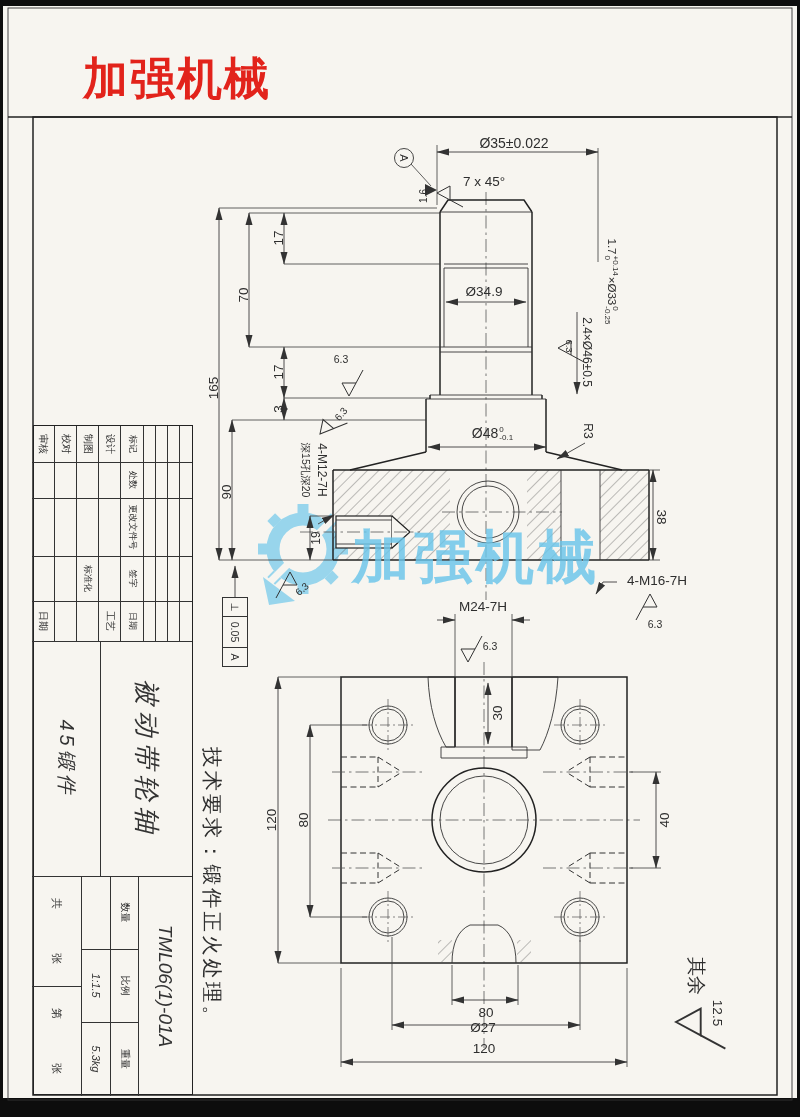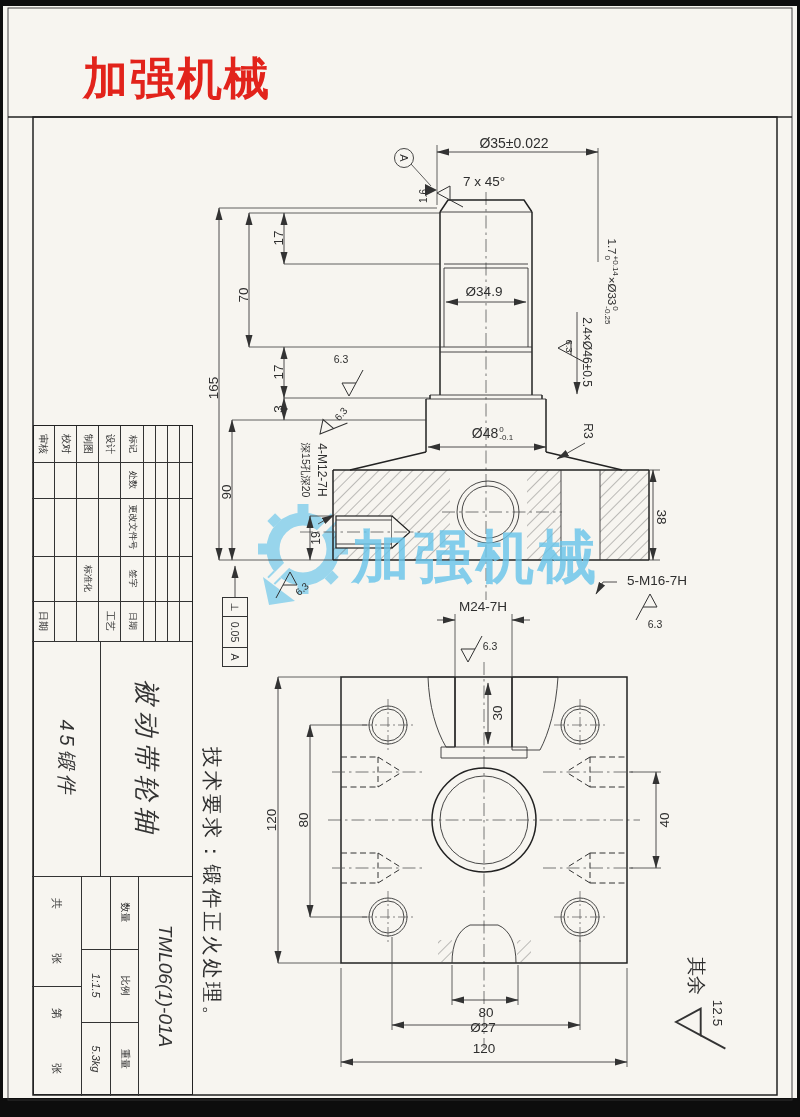--- a/index.html
+++ b/index.html
@@ -287,21 +287,21 @@
         <span>0</span>
         <span>-0.1</span>
       </span></span>
 <span class="t vr" style="left:588px;top:431px;font-size:12px;">R3</span>
 <span class="t vr" style="left:322px;top:470px;font-size:12px;">4-M12-7H</span>
 <span class="t vr" style="left:305px;top:470px;font-size:10.5px;">深15孔深20</span>
 <span class="t" style="left:341px;top:414px;font-size:10px;transform:translate(-50%,-50%) rotate(-50deg);">6.3</span>
 <span class="t h" style="left:341px;top:359px;font-size:10.5px;">6.3</span>
 <span class="t" style="left:302px;top:589px;font-size:10px;transform:translate(-50%,-50%) rotate(-40deg);">6.3</span>
 <span class="t vr" style="left:661px;top:517px;">38</span>
-<span class="t h" style="left:657px;top:580px;">5-M16-7H</span>
+<span class="t h" style="left:657px;top:580px;">4-M16-7H</span>
 <span class="t h" style="left:655px;top:624px;font-size:10.5px;">6.3</span>
 
 <div class="gdt">
   <div class="cell" style="height:18px;">
         <span>⊥</span>
       </div>
   <div class="cell" style="height:30px;">
         <span>0.05</span>
       </div>
   <div class="cell" style="height:18px;">

